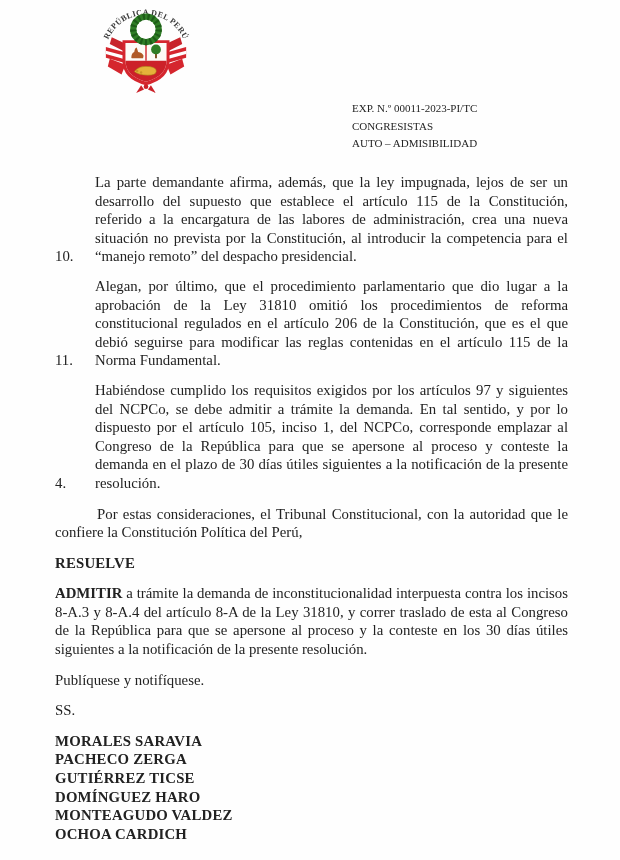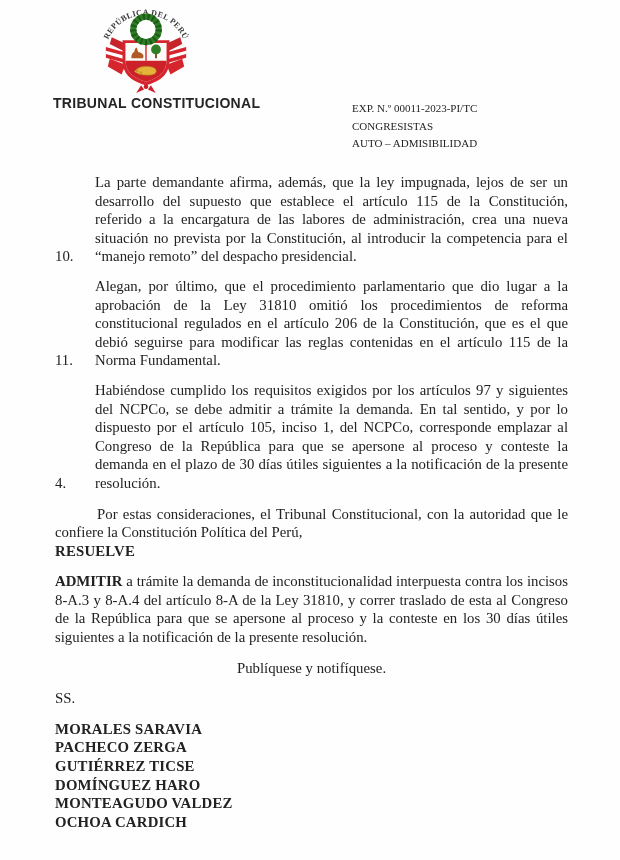--- a/index.html
+++ b/index.html
@@ -53,24 +53,24 @@
     color: #222222;
   }
   .numbered { display: flex; margin-bottom: 11px; align-items: flex-end; }
   .numbered .num { width: 40px; flex-shrink: 0; }
   .numbered .ptext { flex: 1; text-align: justify; }
   .closing {
     margin-top: 12px;
     text-indent: 42px;
     text-align: justify;
   }
-  .resuelve { font-weight: bold; letter-spacing: 0.2px; }
+  .resuelve { margin-top: 12px; font-weight: bold; letter-spacing: 0.2px; }
   .resolution { margin-top: 12px; text-align: justify; }
   .resolution b { font-weight: bold; }
-  .publish { margin-top: 12px; text-align: center; }
+  .publish { margin-top: 12px; }
   .ss { margin-top: 12px; }
   .signatures { margin-top: 12px; font-weight: bold; line-height: 18.6px; letter-spacing: 0.2px; }
 </style>
 </head>
 <body>
 
 <div class="page">
 
   <div class="header">
 
@@ -112,21 +112,20 @@
         <circle cx="46" cy="70.4" r="1.3" fill="#c79327"></circle>
         <circle cx="50" cy="72" r="1.2" fill="#c79327"></circle>
 
         <circle cx="55" cy="28" r="13" fill="none" stroke="#2f7d26" stroke-width="6.4"></circle>
         <circle cx="55" cy="28" r="13" fill="none" stroke="#1d5c18" stroke-width="6.4" stroke-dasharray="2.2 2.6"></circle>
 
         <polygon points="50,85 45,93 53,89.5" fill="#cc2129"></polygon>
         <polygon points="60,85 65,93 57,89.5" fill="#cc2129"></polygon>
         <circle cx="55" cy="86.5" r="2.4" fill="#cc2129"></circle>
       </svg>
-      <div class="institution">TRIBUNAL CONSTITUCIONAL</div>
     </div>
 
     <div class="case-block">
       <div>EXP. N.º 00011-2023-PI/TC</div>
       <div>CONGRESISTAS</div>
       <div>AUTO – ADMISIBILIDAD</div>
     </div>
   </div>
 
   <div class="content">

